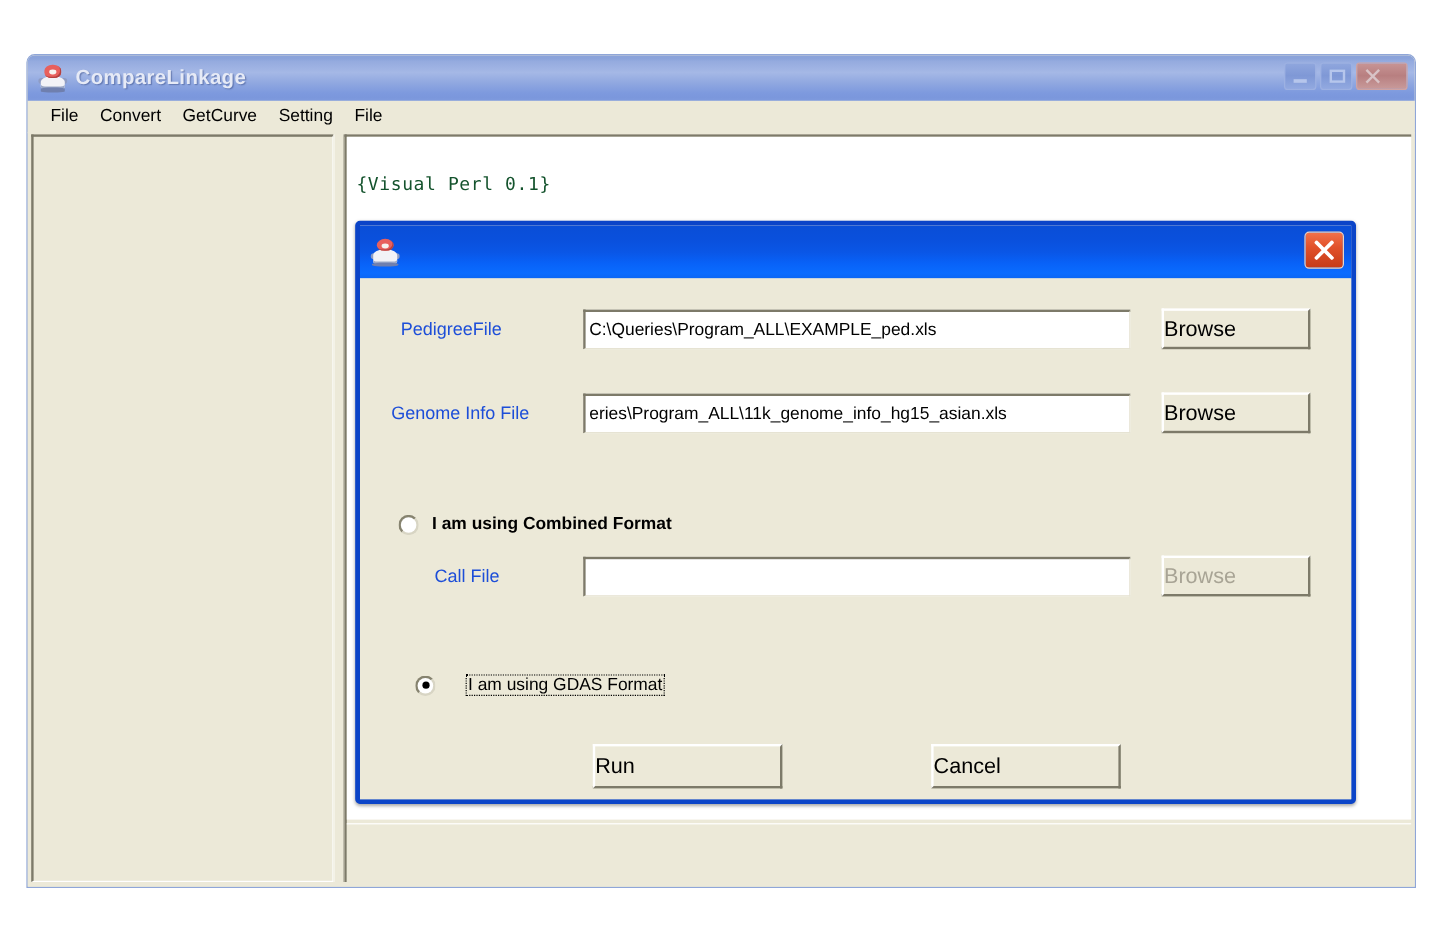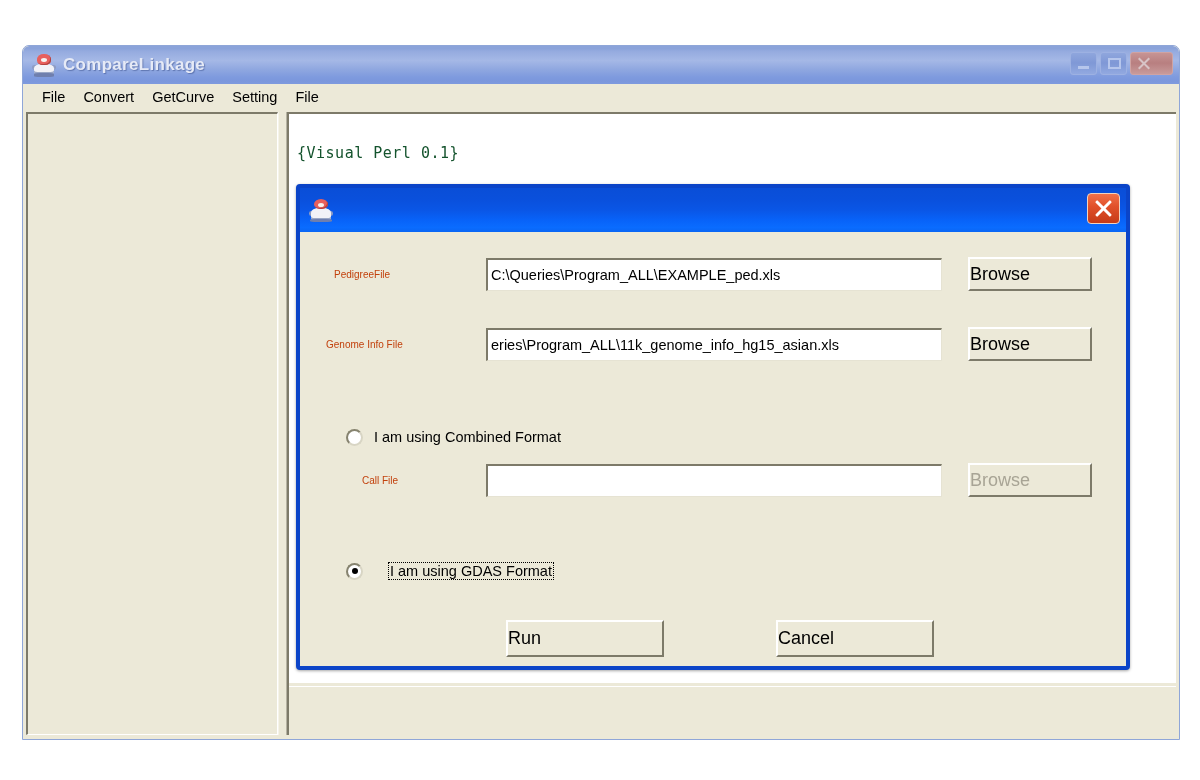--- a/index.html
+++ b/index.html
@@ -254,22 +254,22 @@
   .form-row {
     position: absolute;
     display: flex;
     align-items: center;
   }
   .row-pedigree { left: 0px; top: 42px; width: 100%; }
   .row-genome   { left: 0px; top: 112px; width: 100%; }
   .row-callfile { left: 0px; top: 248px; width: 100%; }
 
   .fld-label {
-    font-size: 10px;
-    color: #c2410c;
+    font-size: 15px;
+    color: #1d4ed8;
     white-space: nowrap;
   }
   .lbl-pedigree { position: absolute; left: 34px; }
   .lbl-genome   { position: absolute; left: 26px; }
   .lbl-callfile { position: absolute; left: 62px; }
 
   .text-input {
     position: absolute;
     left: 186px;
     width: 456px;
@@ -310,21 +310,21 @@
   }
   .btn.disabled { color: #a8a495; }
   .btn-browse { left: 668px; }
 
   
   .radio-row {
     position: absolute;
     display: flex;
     align-items: center;
   }
-  .radio-combined { left: 46px; top: 196px; }
+  .radio-combined { left: 32px; top: 196px; font-weight: bold; }
   .radio-gdas     { left: 46px; top: 330px; gap: 16px; }
 
   .radio-mark {
     width: 17px;
     height: 17px;
     border-radius: 50%;
     background: #ffffff;
     border: 2px solid #86836f;
     border-right-color: #d8d5c4;
     border-bottom-color: #d8d5c4;
@@ -351,21 +351,21 @@
     border: 1px dotted #000;
     padding: 0px 1px;
   }
 
   
   .dlg-actions {
     position: absolute;
     left: 0; right: 0;
     top: 388px;
   }
-  .btn-run    { left: 206px; position: absolute; width: 158px; height: 37px; line-height: 33px; }
+  .btn-run    { left: 194px; position: absolute; width: 158px; height: 37px; line-height: 33px; }
   .btn-cancel { left: 476px; position: absolute; width: 158px; height: 37px; line-height: 33px; }
 
   
   .duke {
     position: absolute;
     left: 0; top: 0;
     width: 100%; height: 100%;
   }
   .duke .head {
     position: absolute;

